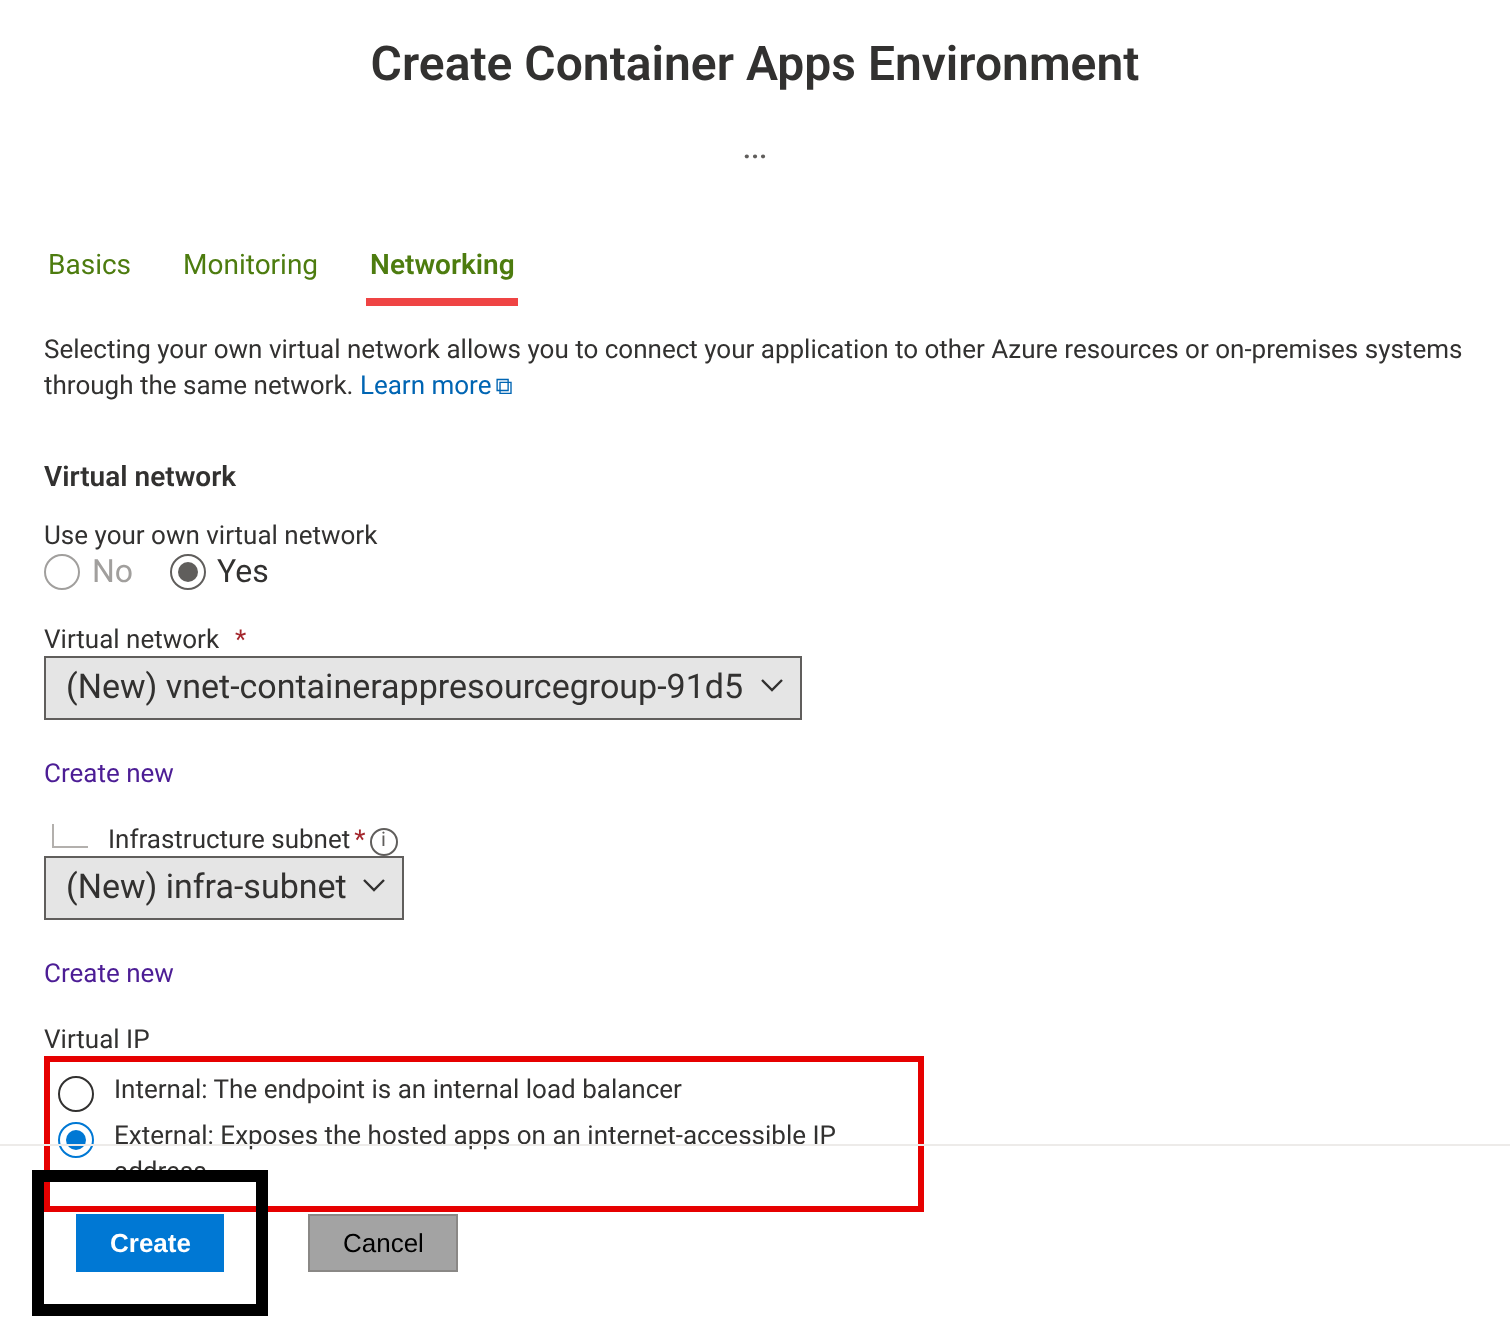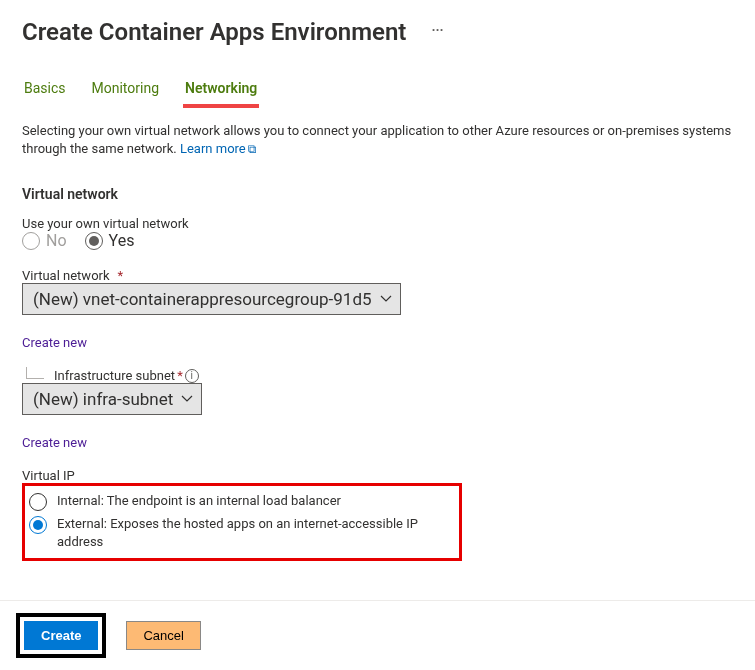--- a/index.html
+++ b/index.html
@@ -16,20 +16,21 @@
   .content {
     padding: 18px 22px 0 22px;
   }
   h1.page-title {
     font-size: 24px;
     font-weight: 600;
     margin: 0 0 30px 0;
     display: flex;
     align-items: center;
     gap: 25px;
+    flex-direction: column;
   }
   .ellipsis {
     font-size: 14px;
     color: #605e5c;
     padding-bottom: 4px;
   }
   .tabs {
     display: flex;
     gap: 22px;
     font-size: 14px;
@@ -197,32 +198,32 @@
     border-top: 1px solid #edebe9;
     padding: 12px 16px;
     display: flex;
     gap: 20px;
     align-items: center;
   }
   .btn {
     font-size: 13px;
     padding: 6px 16px;
     cursor: pointer;
-    background: #fdba74;
+    background: #a3a3a3;
     border: 1px solid #8a8886;
   }
   .btn.primary {
     background: #0078d4;
     border-color: #0078d4;
     color: #fff;
     font-weight: 600;
   }
   .create-wrap {
-    border: 4px solid #000000;
-    padding: 4px;
+    border: 6px solid #000000;
+    padding: 16px;
     display: inline-flex;
   }
   svg.chev-svg { width: 12px; height: 12px; }
 </style>
 </head>
 <body>
 
 <div class="content">
   <h1 class="page-title">
     <span>Create Container Apps Environment</span>

